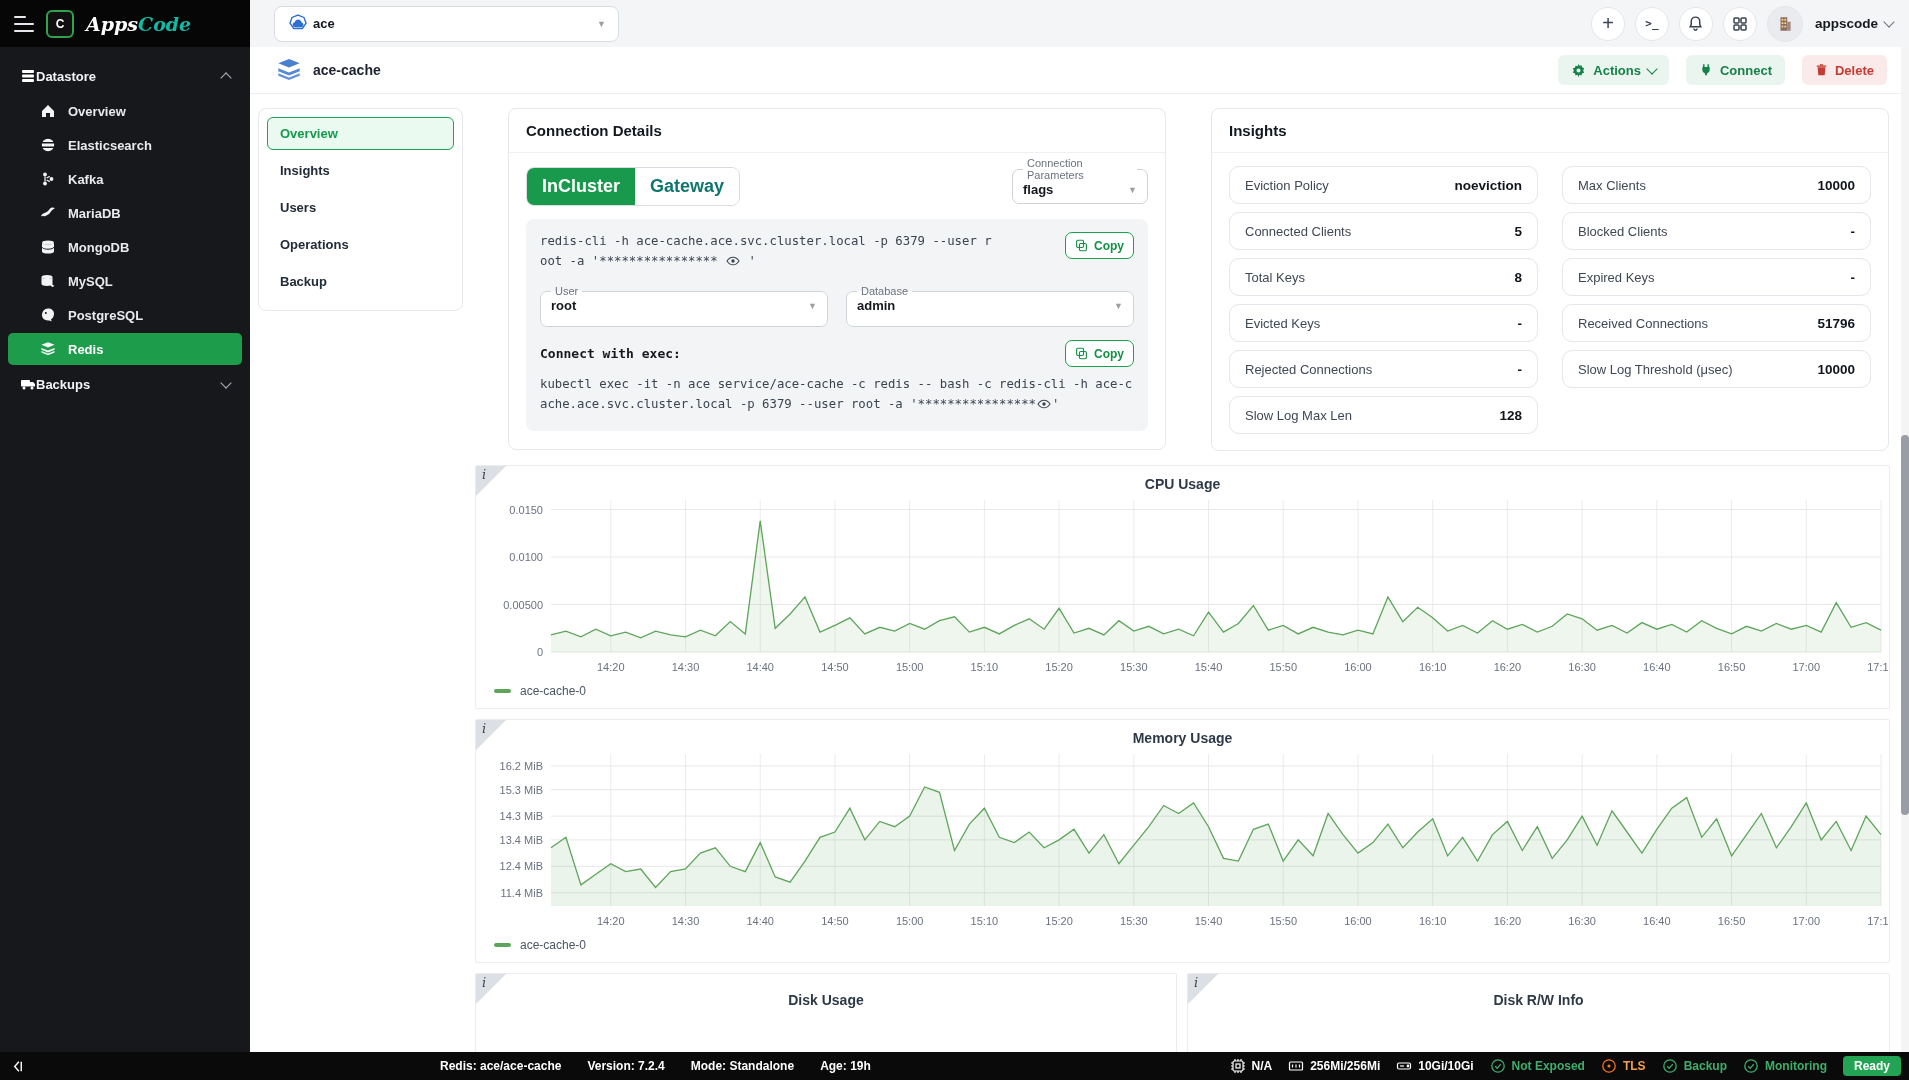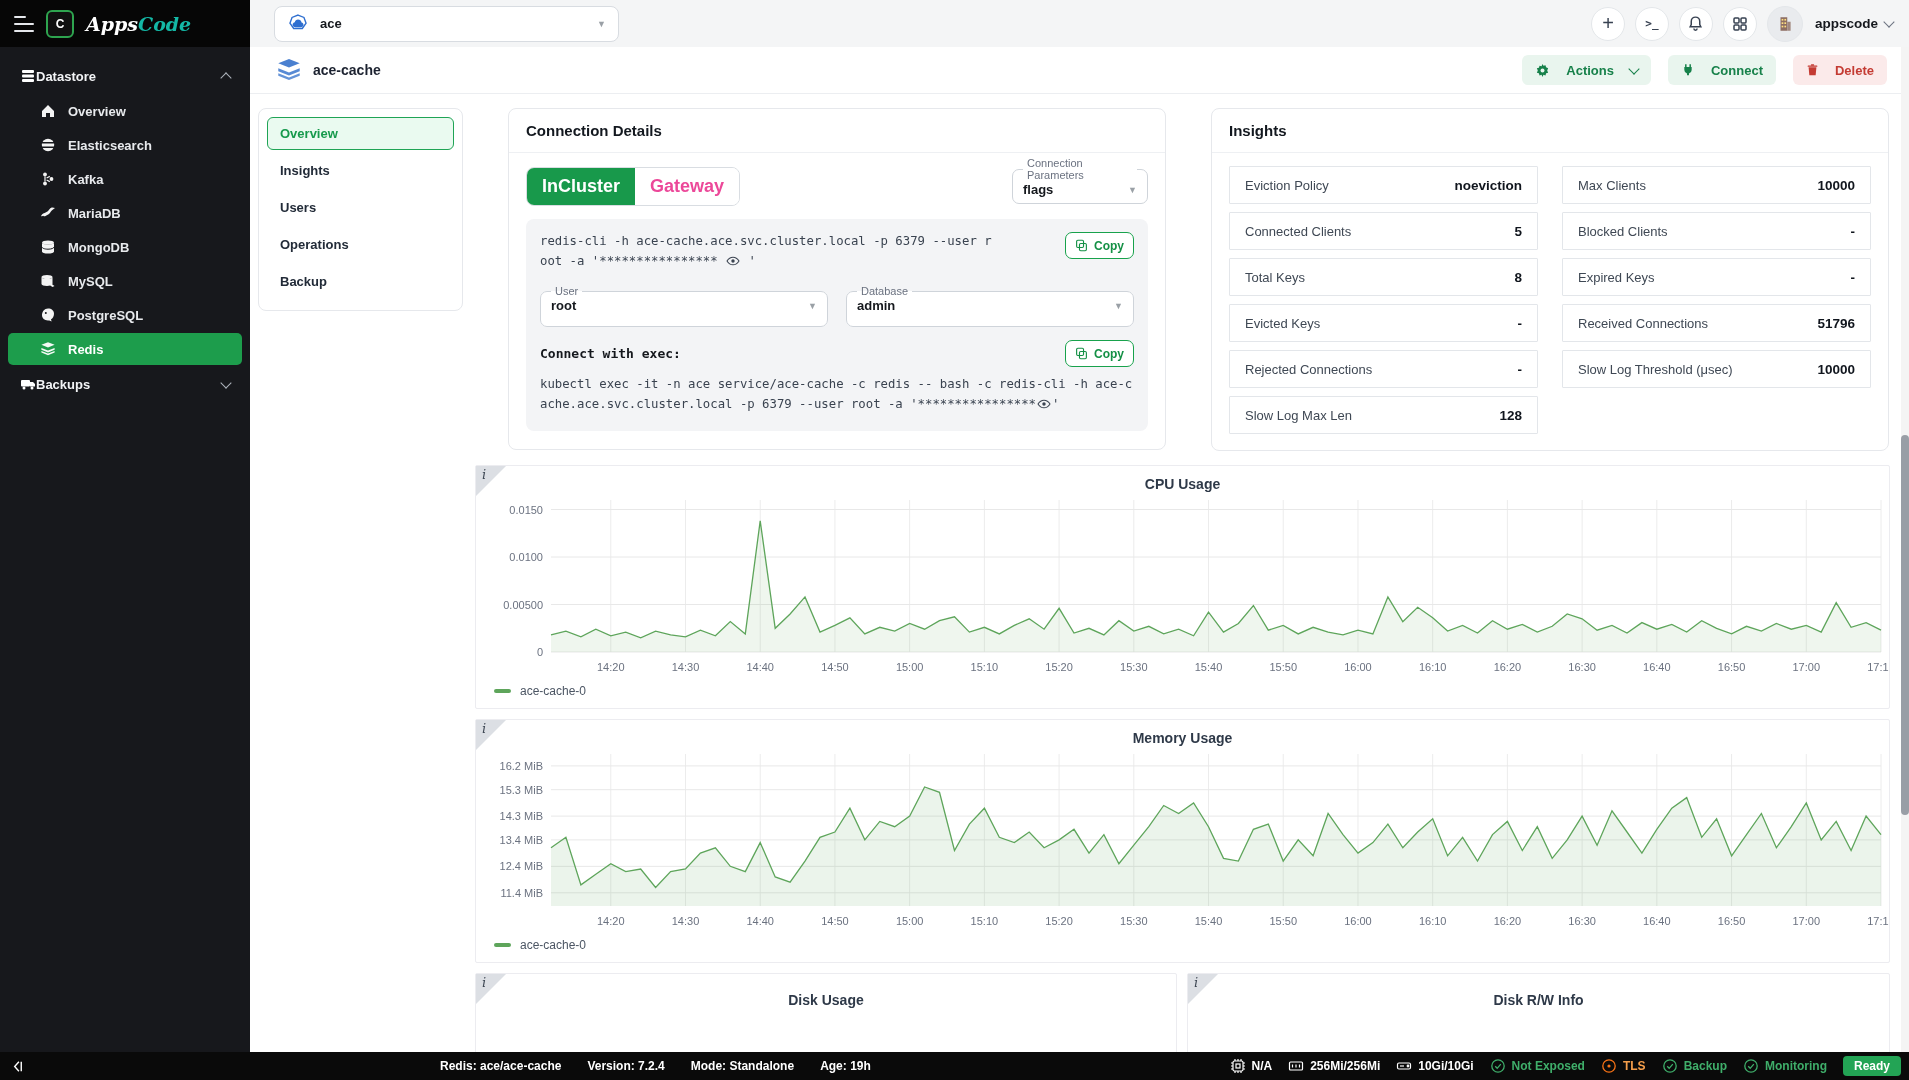--- a/index.html
+++ b/index.html
@@ -27,76 +27,76 @@
         font-weight:600;color:#e8eaed;border-radius:5px;cursor:pointer;}
   .item .iic{width:16px;height:16px;flex:0 0 16px;opacity:.95;}
   .item.active{background:#1d9d4c;color:#fff;}
   .chev-css{width:7px;height:7px;border-right:1.7px solid currentColor;border-bottom:1.7px solid currentColor;
         display:inline-block;transform:rotate(45deg);margin-top:-3px;}
   .chev-css.up{transform:rotate(-135deg);margin-top:3px;}
   
   .topbar{position:absolute;left:250px;top:0;right:0;height:47px;background:#f4f5f6;border-bottom:1px solid #e8eaec;
         display:flex;align-items:center;z-index:2;}
   .project-select{margin-left:24px;width:345px;height:36px;background:#fff;border:1px solid #d8dce1;border-radius:8px;
-        display:flex;align-items:center;gap:11px;padding:0 12px;box-sizing:border-box;cursor:pointer;}
+        display:flex;align-items:center;gap:4px;padding:0 12px;box-sizing:border-box;cursor:pointer;}
   .project-select .pname{font-size:13px;font-weight:700;color:#15181d;}
   .sel-caret{margin-left:auto;font-size:9px;color:#9aa0a6;}
   .topbar-right{margin-left:auto;display:flex;align-items:center;gap:10px;padding-right:16px;}
   .circle-btn{width:34px;height:34px;border-radius:50%;background:#fff;border:1px solid #e4e7ea;display:flex;
         align-items:center;justify-content:center;color:#374151;cursor:pointer;box-sizing:border-box;}
   .circle-btn .plus{font-size:20px;font-weight:400;line-height:1;margin-top:-2px;}
   .circle-btn .term{font-family:"DejaVu Sans Mono",monospace;font-size:11px;font-weight:bold;}
   .avatar{width:34px;height:34px;border-radius:50%;background:#e9ebee;border:1px solid #e4e7ea;display:flex;
         align-items:center;justify-content:center;overflow:hidden;cursor:pointer;}
   .user-chip{display:flex;align-items:center;gap:7px;cursor:pointer;margin-left:2px;}
   .user-chip .uname{font-size:13.5px;font-weight:700;color:#15181d;}
   
   .pageheader{position:absolute;left:250px;top:47px;right:0;height:47px;background:#fff;border-bottom:1px solid #eceef1;
         display:flex;align-items:center;padding:0 22px 0 26px;box-sizing:border-box;z-index:2;}
   .ph-title{font-size:14px;font-weight:700;color:#1c2230;margin-left:11px;}
   .ph-actions{margin-left:auto;display:flex;gap:17px;}
-  .btn{height:30px;border-radius:6px;display:flex;align-items:center;gap:16px;padding:0 13px;font-size:13px;
+  .btn{height:30px;border-radius:6px;display:flex;align-items:center;gap:7px;padding:0 13px;font-size:13px;
         font-weight:700;cursor:pointer;border:none;}
   .btn.green{background:#e9f5ee;color:#17814a;}
   .btn.red{background:#fbeaea;color:#c43b33;}
   
   .content{position:absolute;left:250px;top:94px;right:0;bottom:28px;background:#fff;overflow:hidden;}
   .row1{display:flex;align-items:flex-start;margin:14px 20px 0 8px;gap:45px;}
   .card{background:#fff;border:1px solid #e6e8ec;border-radius:8px;box-sizing:border-box;}
   .tabs-card{width:205px;padding:8px;}
   .tab{padding:8px 12px;font-size:13px;font-weight:600;color:#222b38;border-radius:6px;margin-bottom:4px;
         border:1px solid transparent;cursor:pointer;}
   .tab.active{background:#eafaf0;border-color:#1fa455;color:#169a4c;}
   .card-title{padding:13px 17px;font-size:15px;font-weight:700;color:#13181f;border-bottom:1px solid #eef0f3;}
   .conn-card{width:658px;}
   .conn-body{padding:14px 17px 18px;position:relative;}
   .seg{display:inline-flex;border:1px solid #d9dde2;border-radius:8px;overflow:hidden;}
   .seg .opt{padding:8px 15px;font-size:18px;font-weight:700;cursor:pointer;}
   .opt.on{background:#18994b;color:#fff;}
-  .opt.off{background:#fff;color:#ec4899;}
+  .opt.off{background:#fff;color:#0f766e;}
   .fs{border:1px solid #cfd4da;border-radius:7px;padding:1px 10px 6px;margin:0;box-sizing:border-box;}
   .fs legend{font-size:11px;color:#6b7280;padding:0 4px;}
   .fs .val{font-size:13px;font-weight:700;color:#15181d;display:flex;align-items:center;cursor:pointer;}
   .params{position:absolute;right:17px;top:4px;width:136px;background:#fff;}
   .code-wrap{margin-top:13px;background:#f3f4f6;border-radius:8px;padding:13px 14px 16px;}
   .code-row{display:flex;justify-content:space-between;gap:12px;}
   .code{font-family:"DejaVu Sans Mono",monospace;font-size:12.3px;color:#3a4350;line-height:1.6;word-break:break-all;}
   .code-row .code{max-width:455px;}
   .copy-btn{height:27px;border:1.4px solid #18a24c;border-radius:7px;background:#fff;color:#149045;font-size:12px;
         font-weight:700;display:flex;align-items:center;gap:6px;padding:0 9px;cursor:pointer;flex:0 0 auto;align-self:flex-start;}
   .selects-row{display:flex;gap:18px;margin:14px 0 4px;}
   .fs.white{background:#fff;flex:1;height:42px;}
   .exec-row{display:flex;justify-content:space-between;align-items:center;margin-top:13px;margin-bottom:8px;}
   .exec-label{font-family:"DejaVu Sans Mono",monospace;font-weight:700;font-size:13px;color:#15181d;}
   .eye{display:inline-block;vertical-align:-2px;margin:0 1px;cursor:pointer;}
   
   .insights-card{flex:1;}
   .insights-body{display:flex;gap:24px;padding:13px 17px 16px;}
   .icol{flex:1;display:flex;flex-direction:column;gap:8px;}
-  .stat{border:1px solid #e3e6ea;border-radius:1px;height:38px;display:flex;align-items:center;
+  .stat{border:1px solid #e3e6ea;border-radius:10px;height:38px;display:flex;align-items:center;
         justify-content:space-between;padding:0 15px;font-size:13px;color:#3f4854;box-sizing:border-box;}
   .stat b{font-size:13.5px;color:#10151d;}
   
   .charts{margin:14px 19px 0 225px;}
   .panel{position:relative;border:1px solid #ececf0;background:#fff;margin-bottom:10px;border-radius:2px;}
   .fold{position:absolute;top:0;left:0;width:0;height:0;border-top:30px solid #dcdfe4;border-right:30px solid transparent;z-index:1;}
   .fold span{position:absolute;top:-29px;left:6px;font-family:"DejaVu Serif",serif;font-style:italic;font-size:13px;color:#3f4854;}
   .panel-title{text-align:center;font-size:14px;font-weight:700;color:#2e3948;padding-top:10px;}
   .legend{display:flex;align-items:center;gap:9px;padding:2px 0 10px 18px;font-size:12px;color:#4b5563;}
   .legend .sw{width:17px;height:4px;border-radius:2px;background:#5ea55b;}

